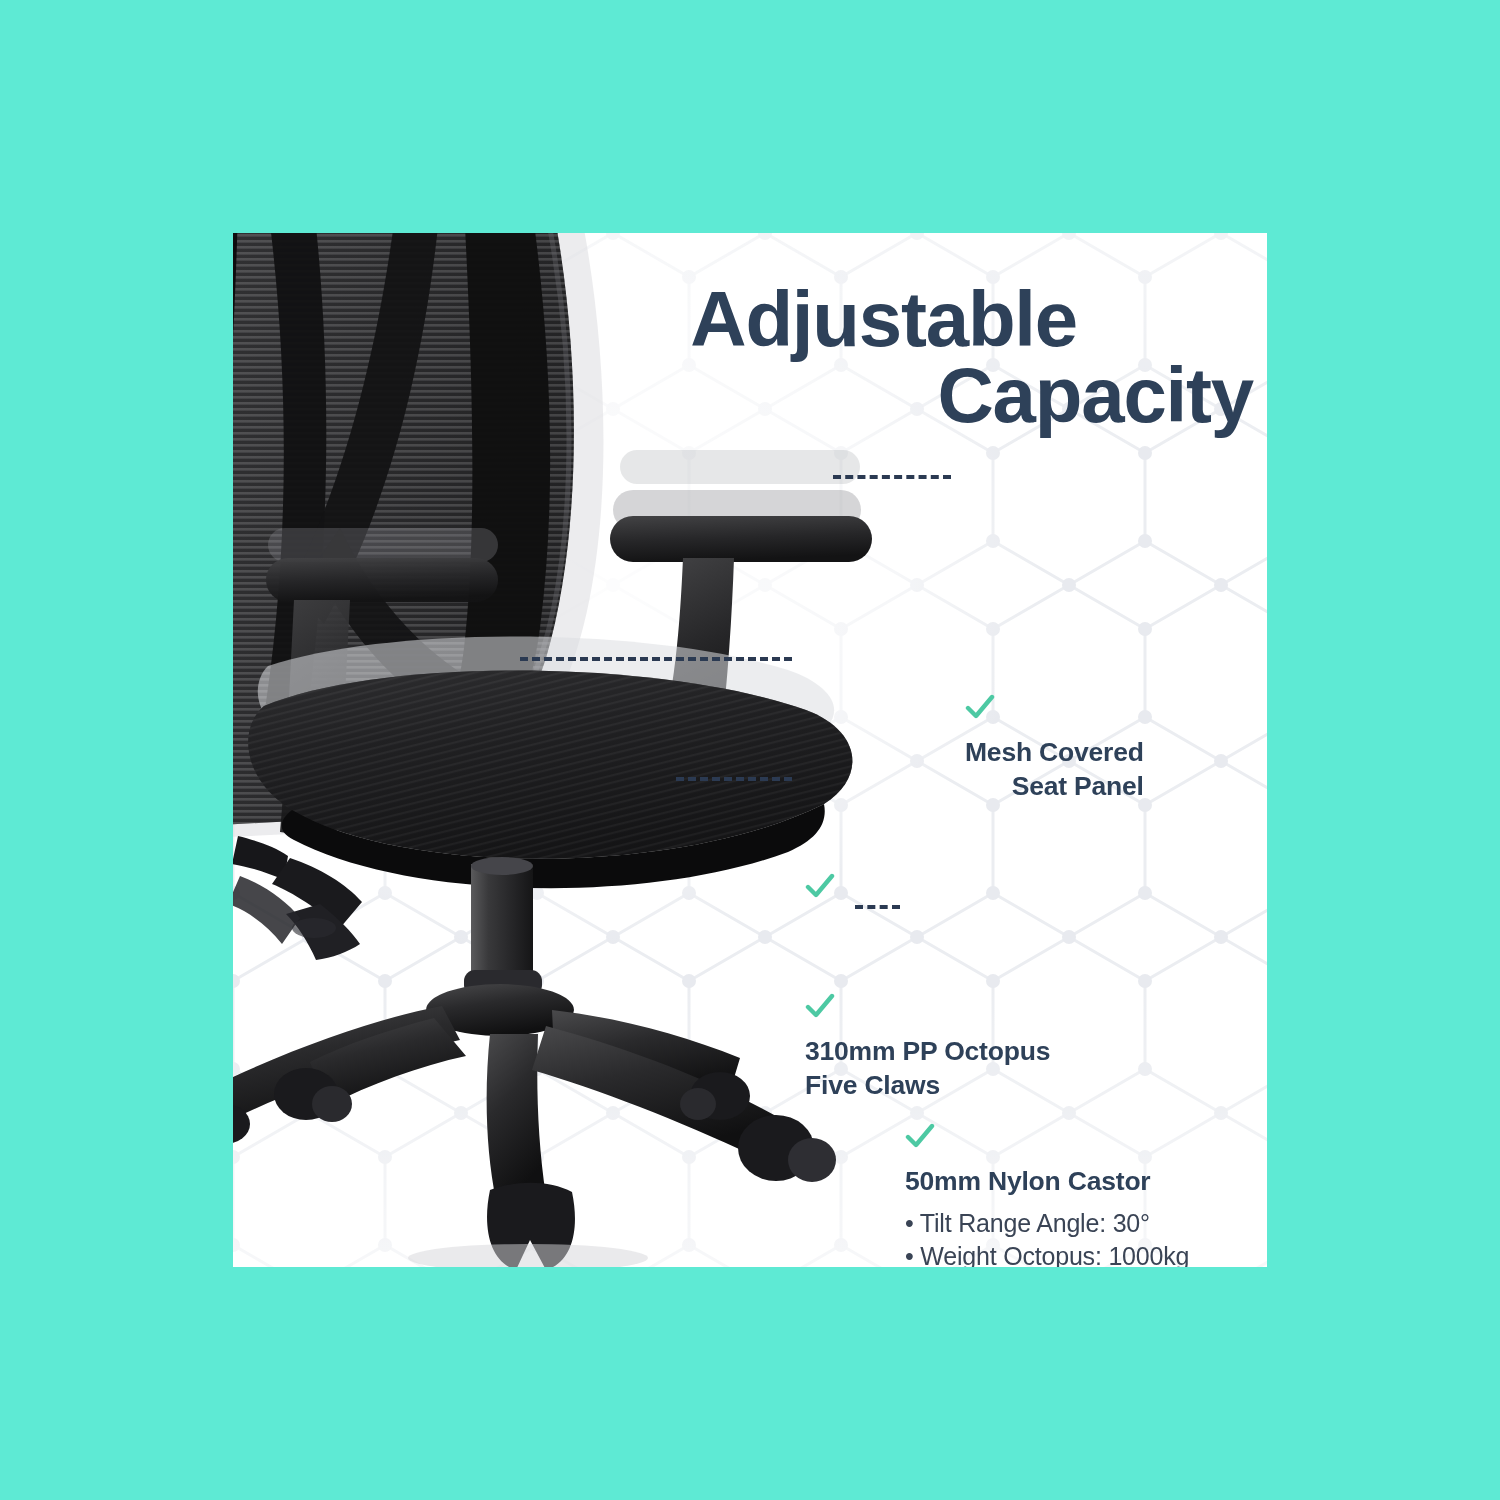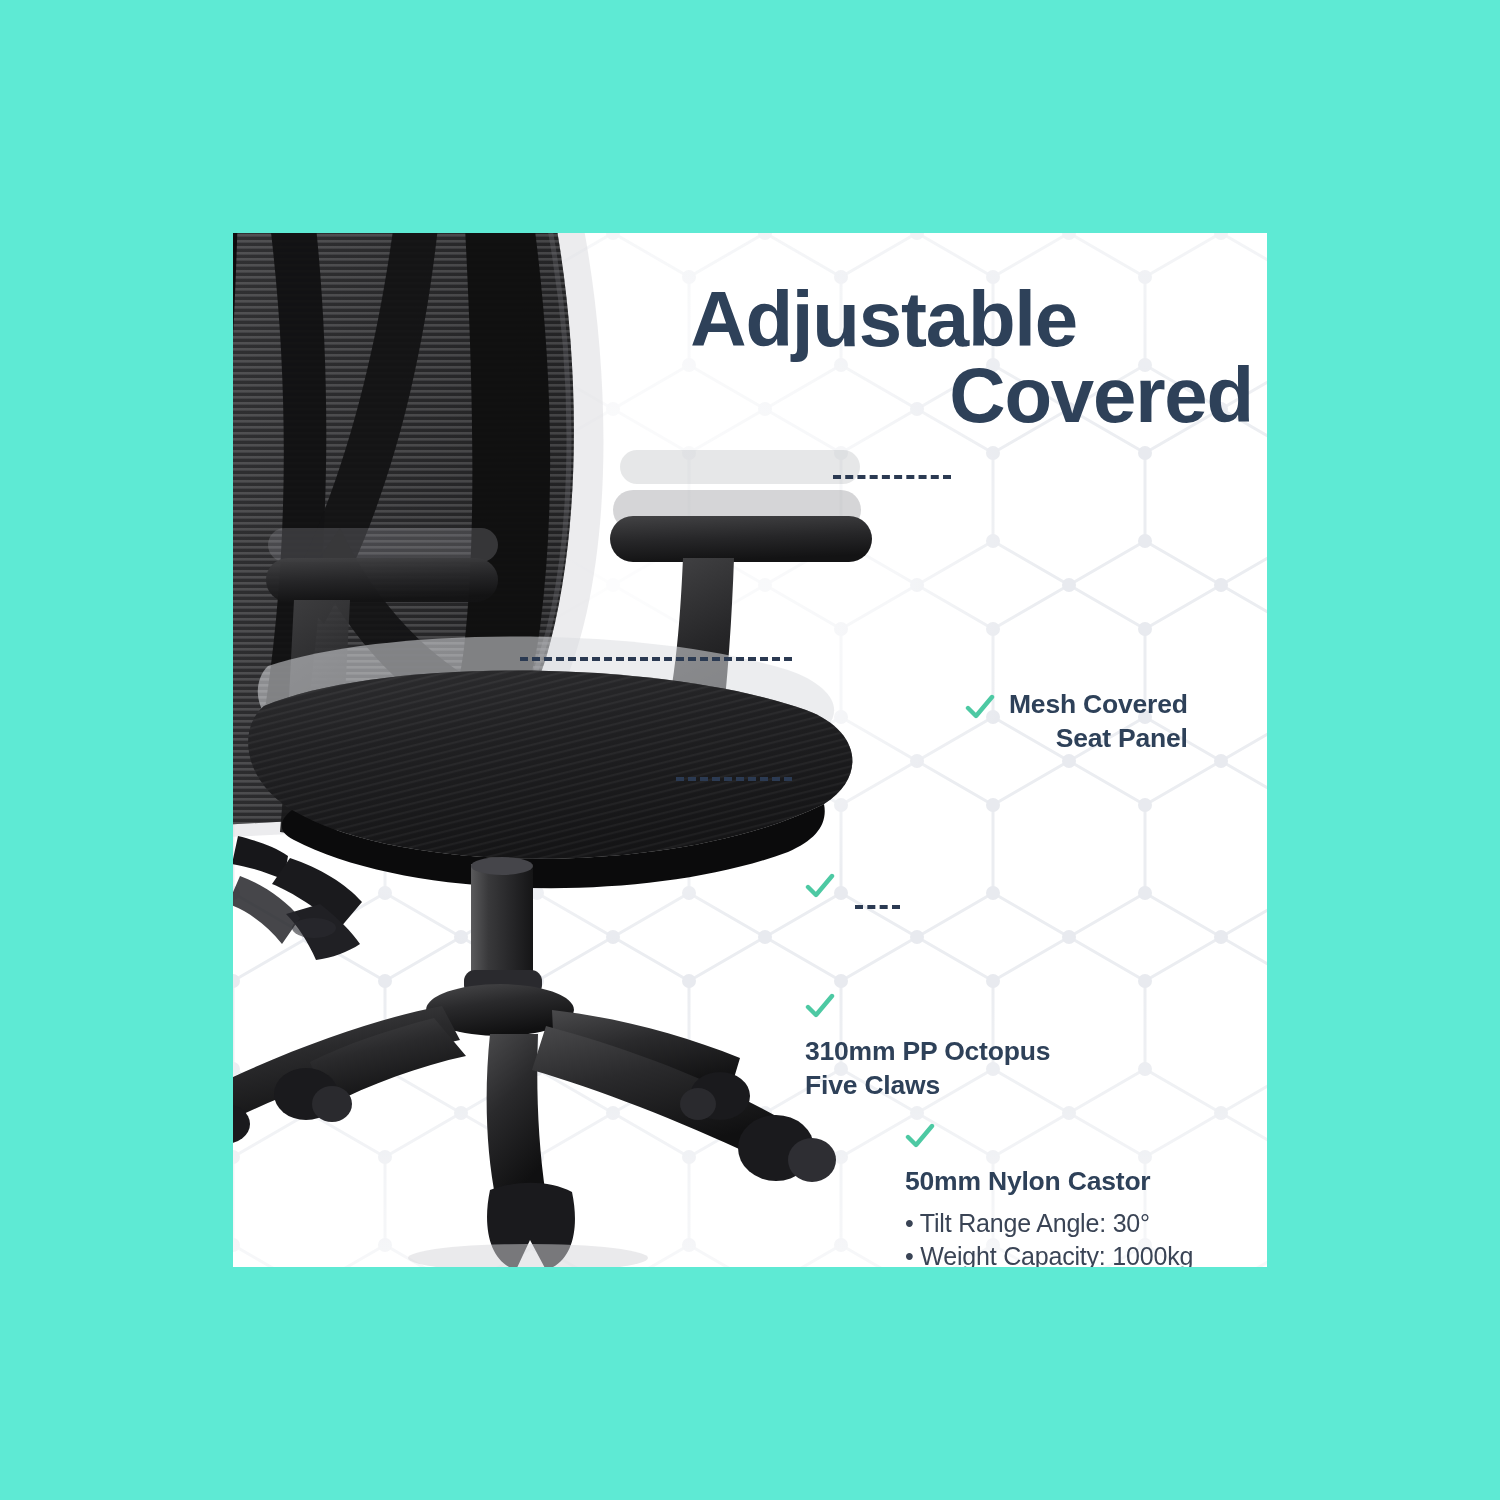--- a/index.html
+++ b/index.html
@@ -90,21 +90,21 @@
   .callout .ctext {
     color: #2e4159;
     font-weight: 700;
     font-size: 26.5px;
     line-height: 1.28;
     letter-spacing: -0.2px;
     white-space: pre-line;
   }
   .callout.ralign .ctext { text-align: right; }
 
-  #callout-0 { left: 732px; top: 455px; }
+  #callout-0 { left: 732px; top: 455px; flex-direction: column; }
   #callout-1 { left: 572px; top: 634px; }
   #callout-2 { left: 572px; top: 754px; flex-direction: column; }
   #callout-3 { left: 672px; top: 884px; flex-direction: column; }
 
   .sublist {
     margin: 8px 0 0 0;
     padding: 0;
     list-style: none;
     color: #3a4455;
     font-weight: 400;
@@ -281,21 +281,21 @@
 
         <path d="M262 962 C288 952 322 952 344 964 C352 1002 344 1034 318 1042
                  L302 1012 L288 1042 C262 1034 254 1000 262 962 Z"></path>
       </g>
 
       <ellipse cx="300" cy="1030" rx="120" ry="14" fill="#d5d6d9" opacity="0.5"></ellipse>
     </svg>
 
     <div id="headline">
       <span class="l1">Adjustable</span>
-      <span class="l2">Covered</span>
+      <span class="l2">Capacity</span>
     </div>
 
     <div class="leader" id="leader-0"></div>
     <div class="leader" id="leader-1"></div>
     <div class="leader" id="leader-2"></div>
     <div class="leader" id="leader-3"></div>
 
     <div class="callout ralign" id="callout-0">
       <svg class="check" viewBox="0 0 30 30">
         <path d="M3 16 L11 24 L27 5" fill="none" stroke="#4dc9a3" stroke-width="4.4" stroke-linecap="round" stroke-linejoin="round"></path>
@@ -323,19 +323,19 @@
     </div>
 
     <div class="callout" id="callout-3">
       <svg class="check" viewBox="0 0 30 30">
         <path d="M3 16 L11 24 L27 5" fill="none" stroke="#4dc9a3" stroke-width="4.4" stroke-linecap="round" stroke-linejoin="round"></path>
       </svg>
       <div>
         <div class="ctext">50mm Nylon Castor</div>
         <ul class="sublist">
           <li>• Tilt Range Angle: 30°</li>
-          <li>• Weight Capacity: 1000kg</li>
+          <li>• Weight Octopus: 1000kg</li>
         </ul>
       </div>
     </div>
 
   </div>
 </div>
 
 </body></html>

